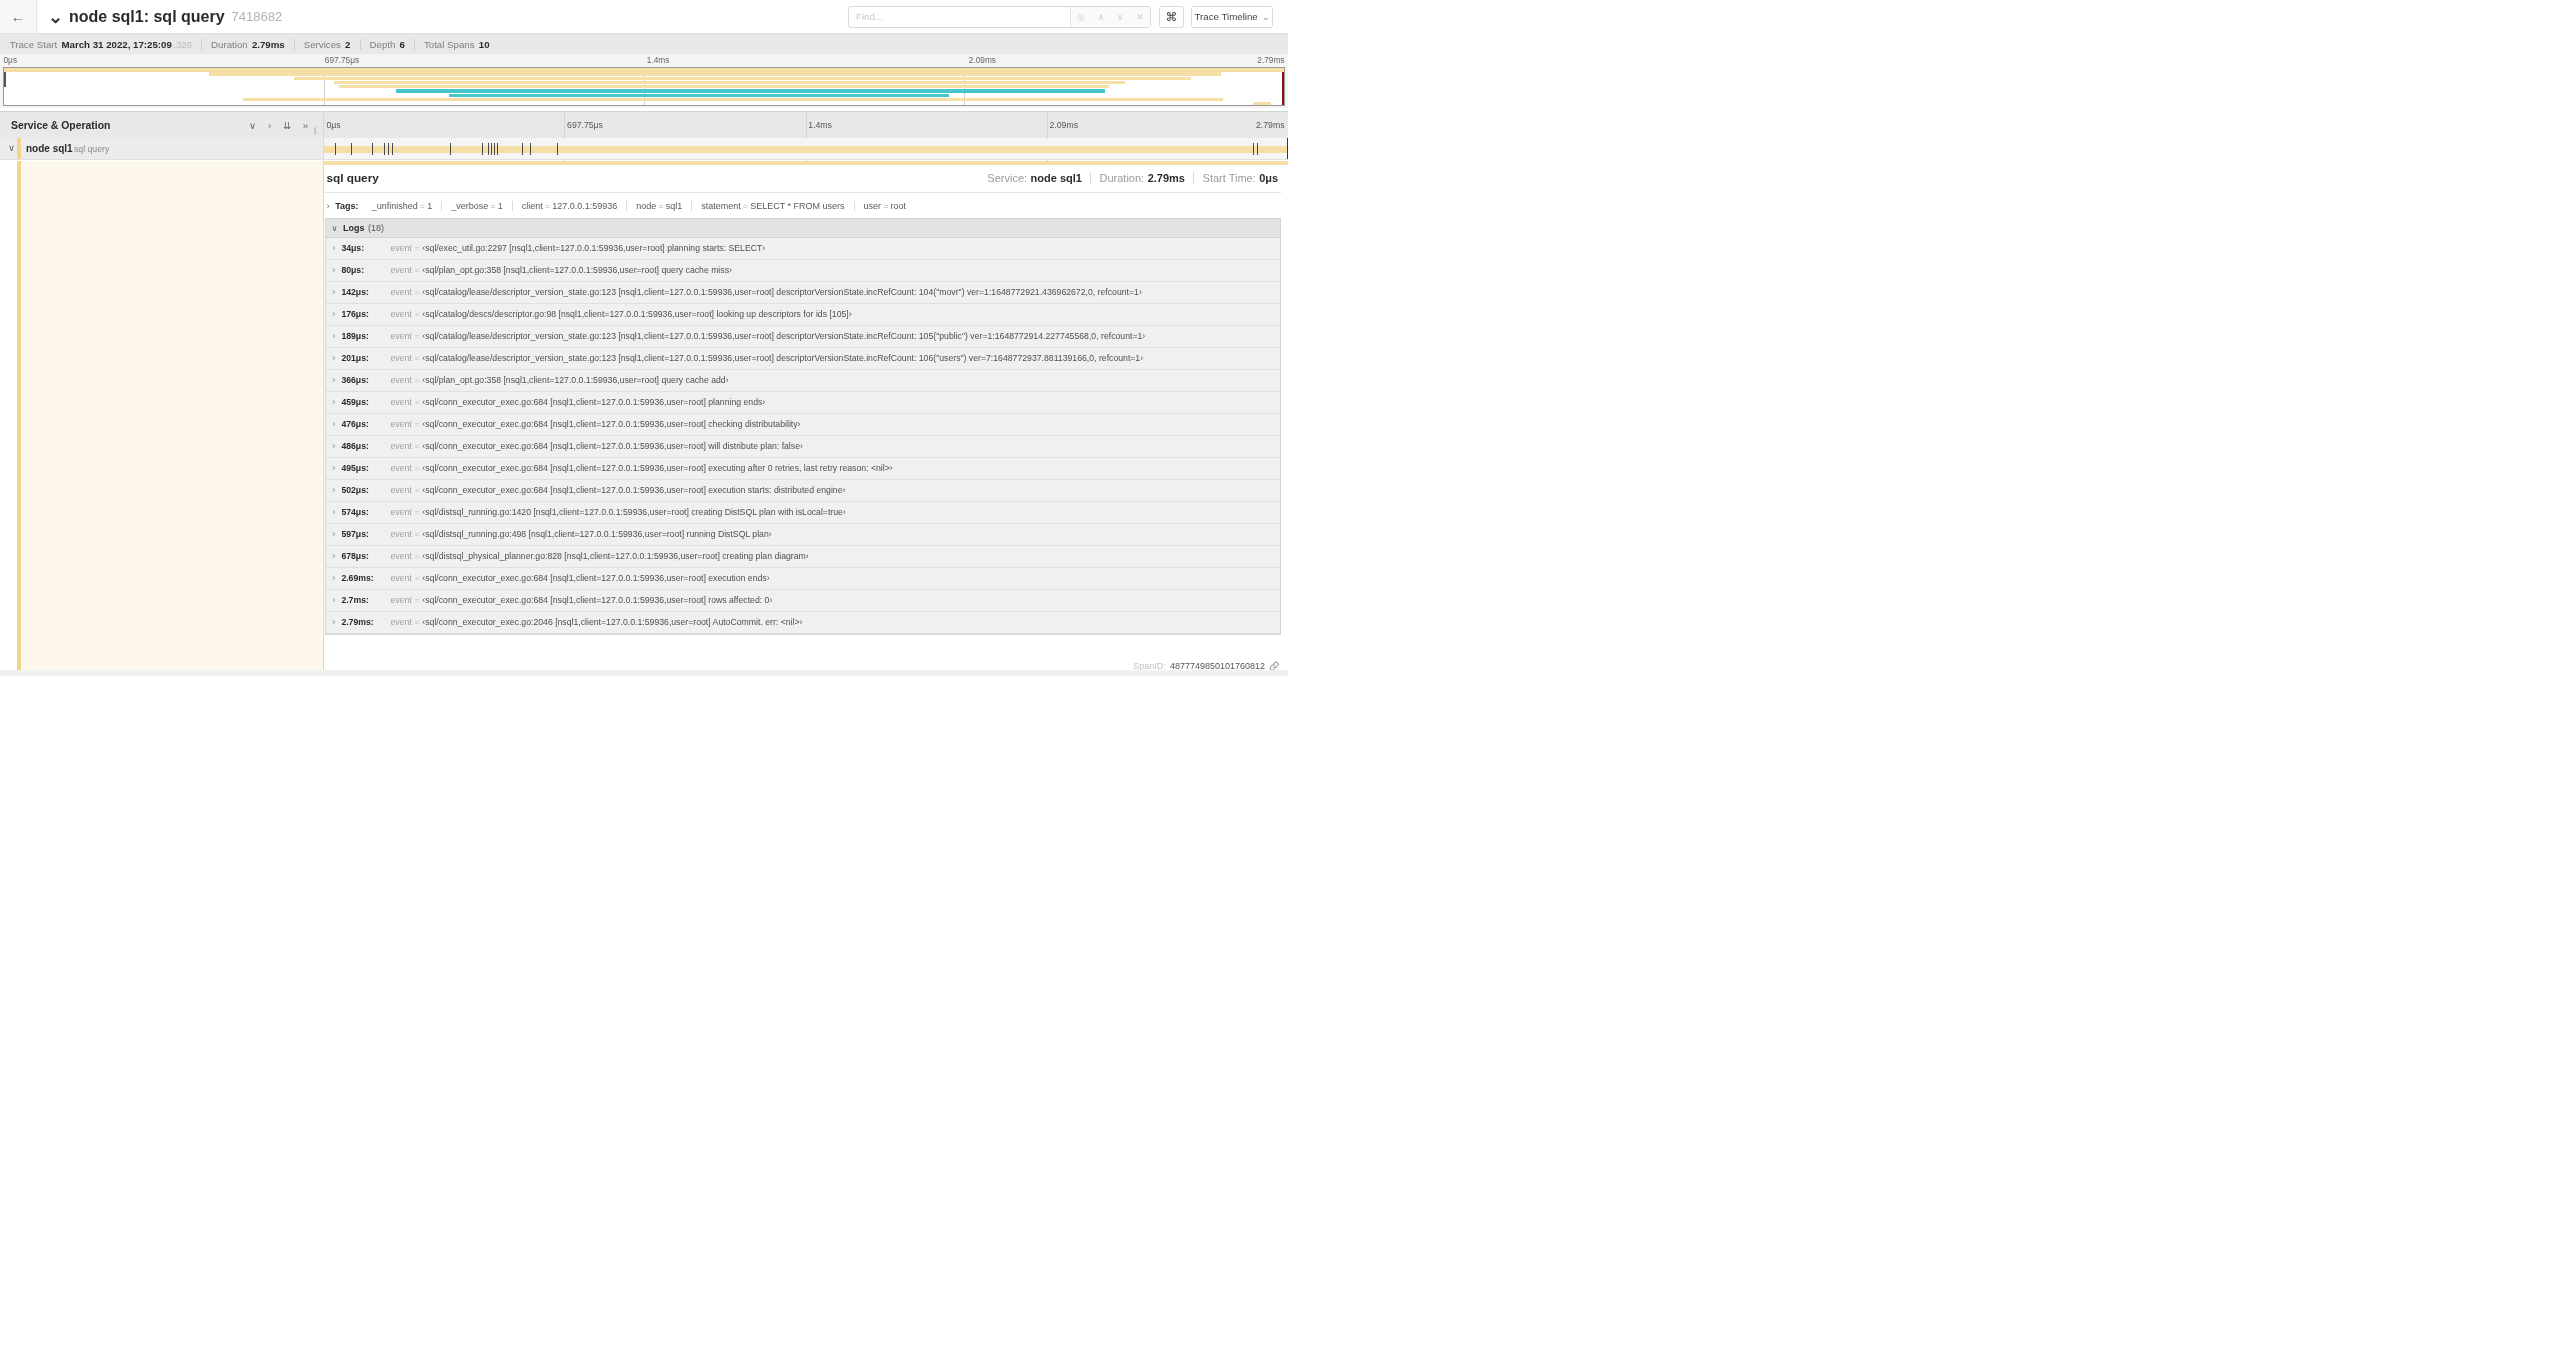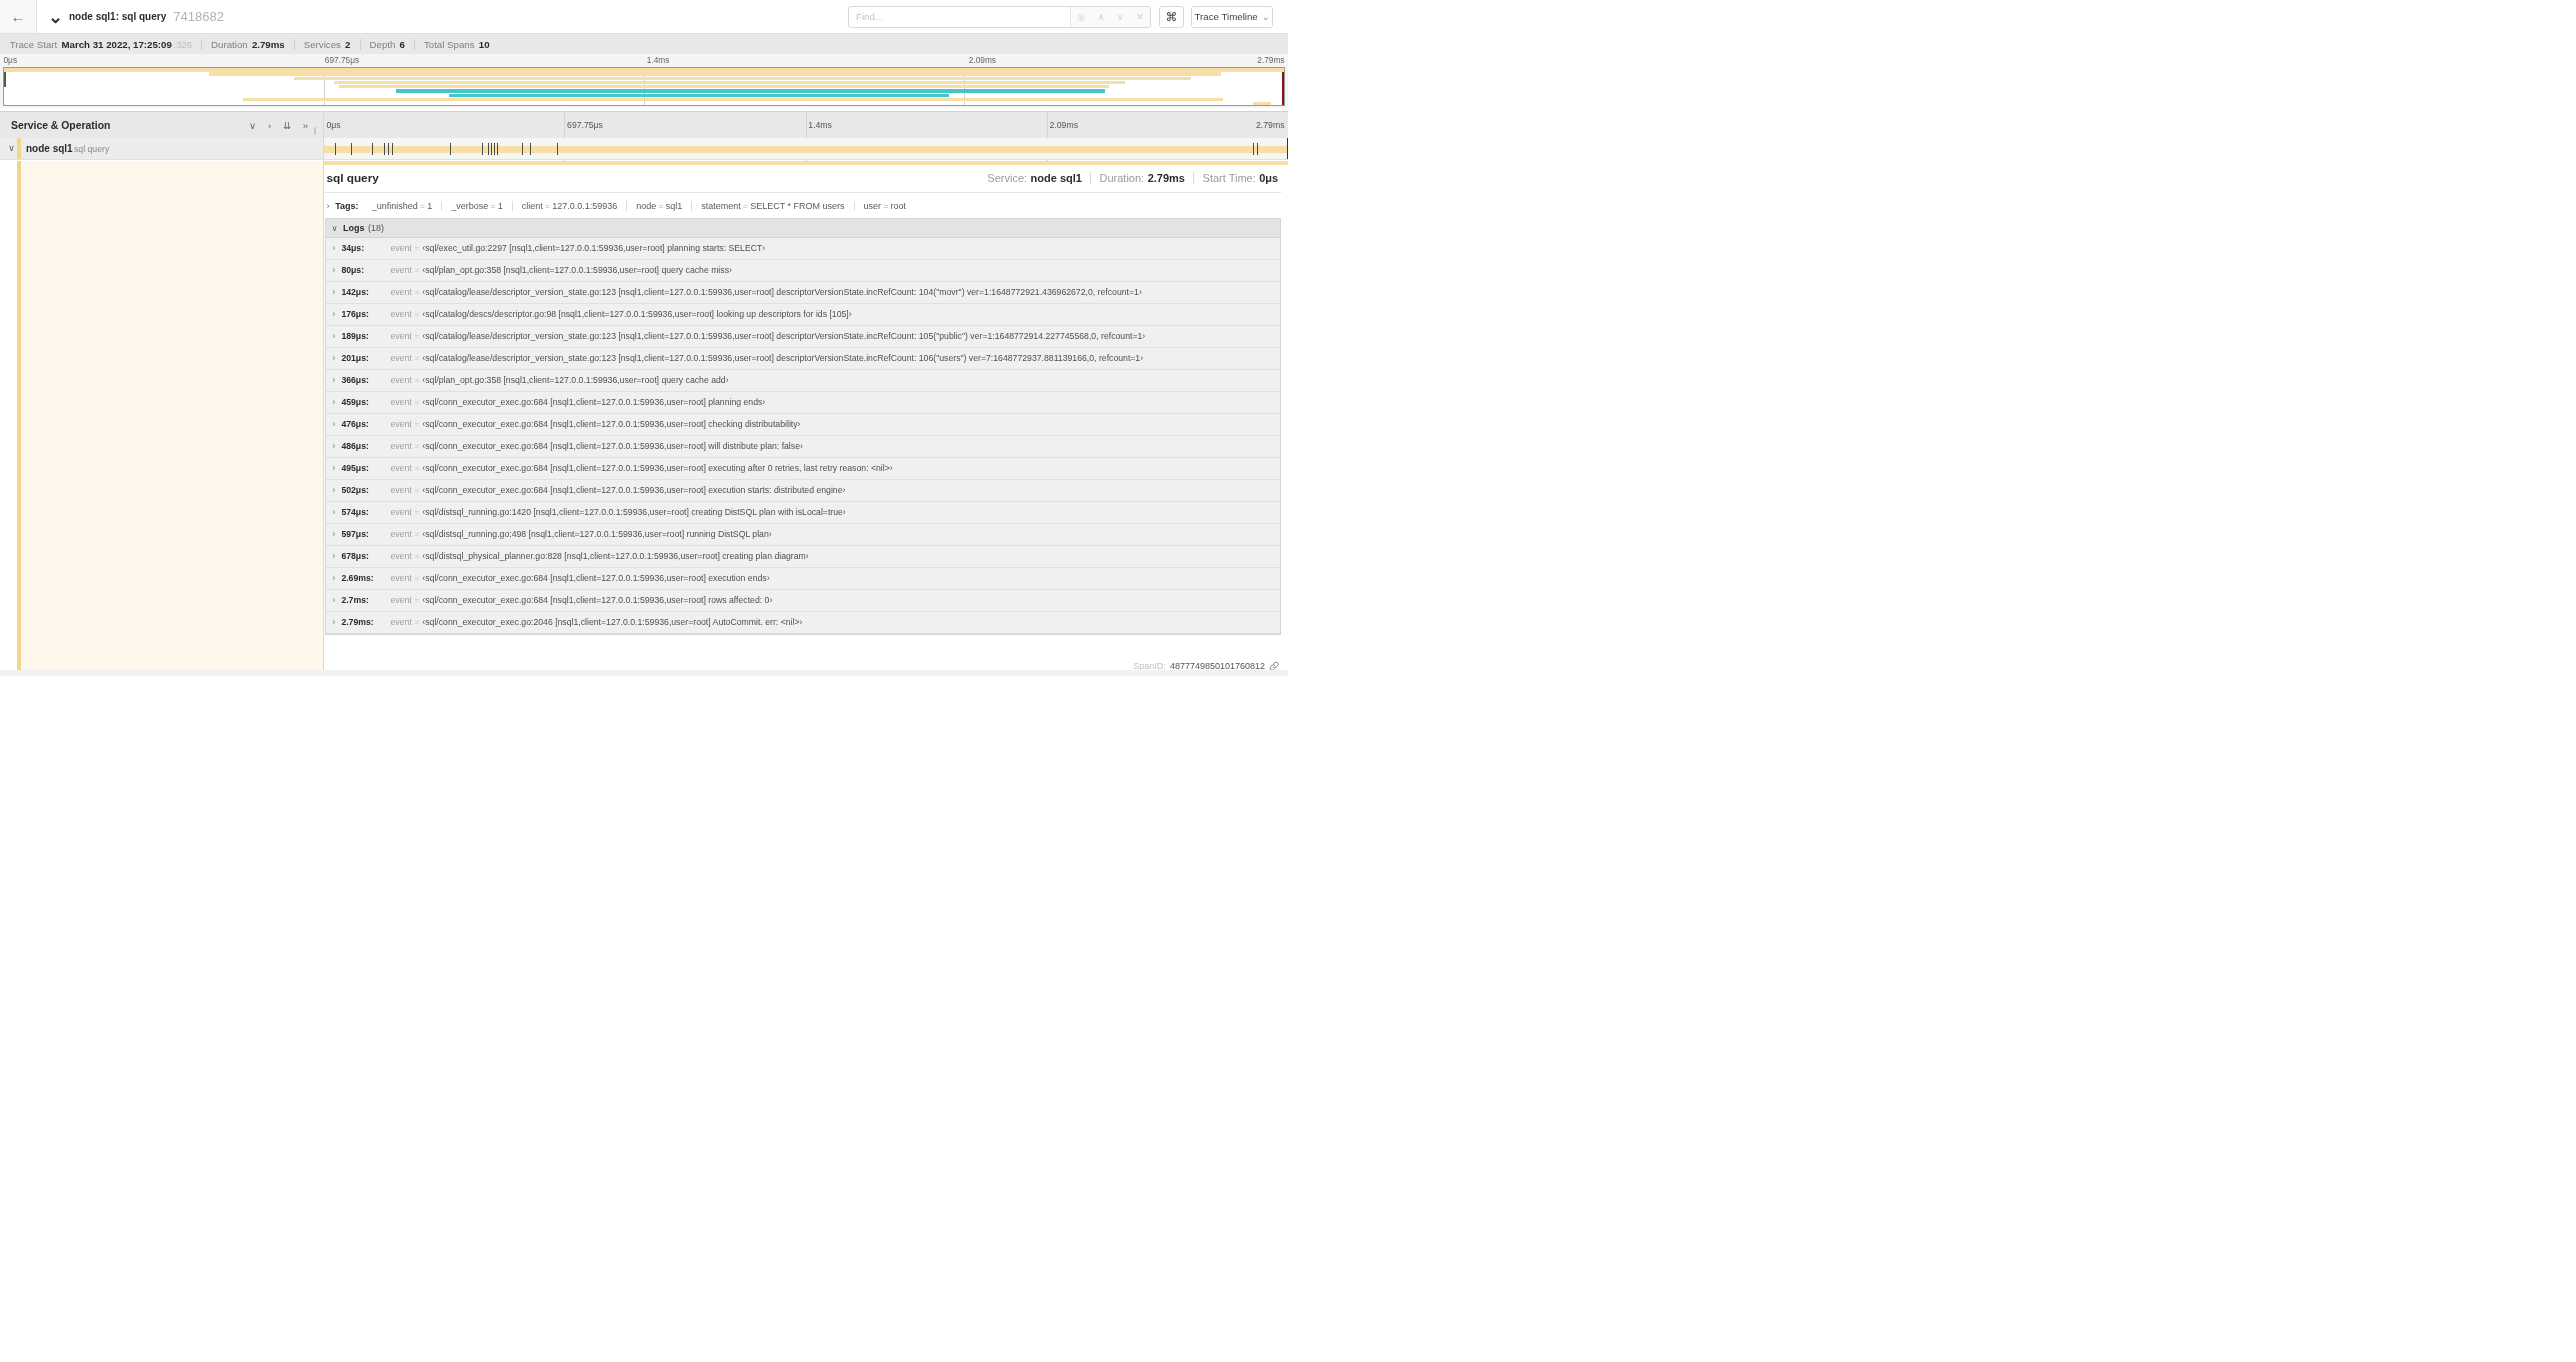--- a/index.html
+++ b/index.html
@@ -5,21 +5,21 @@
   * { box-sizing: border-box; margin: 0; padding: 0; }
   html,body { width:1288px; height:681px; }
   body { font-family:"Liberation Sans", sans-serif; background:#fff; position:relative; overflow:hidden; color:#333; }
   #app { position:absolute; inset:0; width:1288px; height:681px; }
 
   
   .hdr { position:absolute; left:0; top:0; width:100%; height:33px; background:#fff; }
   .back-btn { position:absolute; left:0; top:0; width:37px; height:33px; background:#f7f7f7; border-right:0.7px solid #e4e4e4; display:flex; align-items:center; justify-content:center; font-size:15.2px; color:#666; cursor:pointer; }
   .title-chevron { position:absolute; left:48px; top:2.8px; font-size:18px; font-weight:bold; color:#333; cursor:pointer; line-height:28px; }
   .trace-title { position:absolute; left:69px; top:0; height:33px; display:flex; align-items:center; gap:7px; }
-  .trace-title .t { font-size:10px; font-weight:bold; color:#2b2b2b; }
+  .trace-title .t { font-size:16px; font-weight:bold; color:#2b2b2b; }
   .trace-title .id { font-size:13px; color:#b3b3b3; }
   .find-group { position:absolute; left:848px; top:6.2px; width:303px; height:21.5px; border:0.7px solid #d9d9d9; border-radius:2.8px; background:#fff; display:flex; }
   .find-input { flex:1; border:none; outline:none; background:transparent; font-size:9.7px; padding:0 7px; color:#444; font-family:"Liberation Sans",sans-serif; }
   .find-input::placeholder { color:#c4c4c4; }
   .find-icons { width:80px; background:#fafafa; border-left:0.7px solid #e6e6e6; border-radius:0 2.1px 2.1px 0; display:flex; align-items:center; justify-content:space-around; color:#cfcfcf; font-size:9px; }
   .find-icons span { cursor:pointer; }
   .sq-btn { position:absolute; top:6.2px; height:21.5px; border:0.7px solid #d9d9d9; border-radius:2.8px; background:#fff; display:flex; align-items:center; justify-content:center; cursor:pointer; }
   #shortcut-btn { left:1159px; width:25px; font-size:11.8px; color:#444; }
   #view-btn { left:1191px; width:82px; font-size:9.7px; color:#444; gap:4.2px; }
   #view-btn .chev { font-size:9px; color:#888; }

